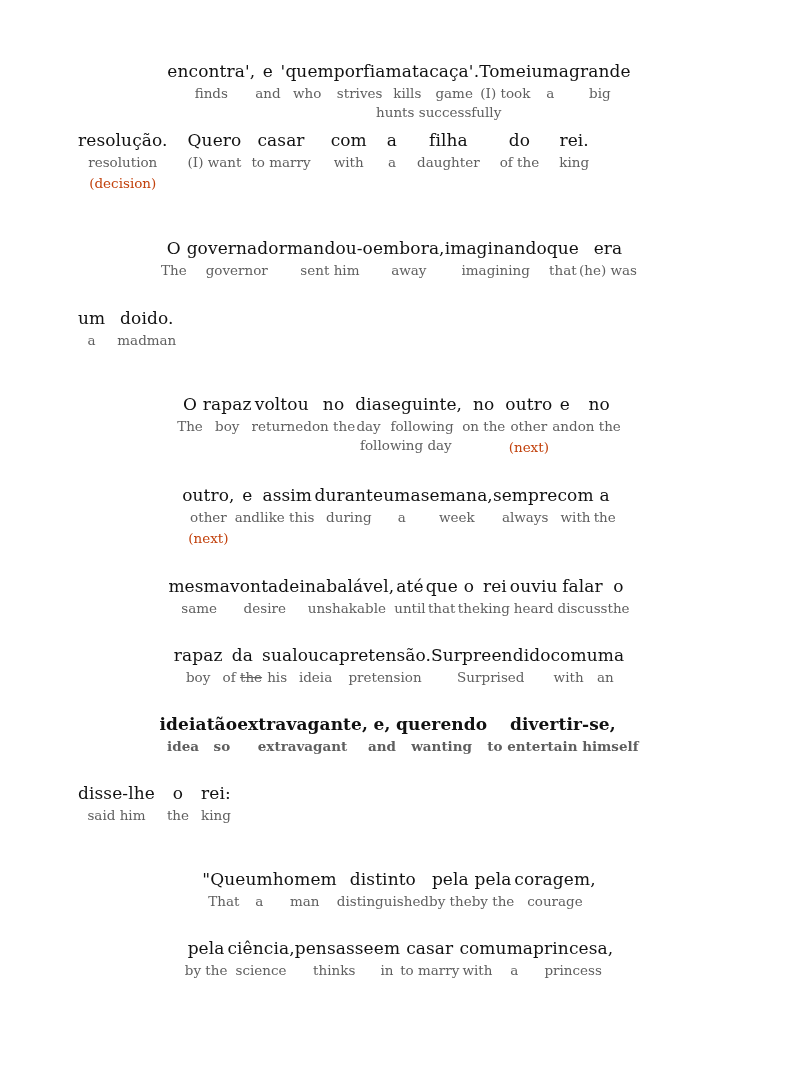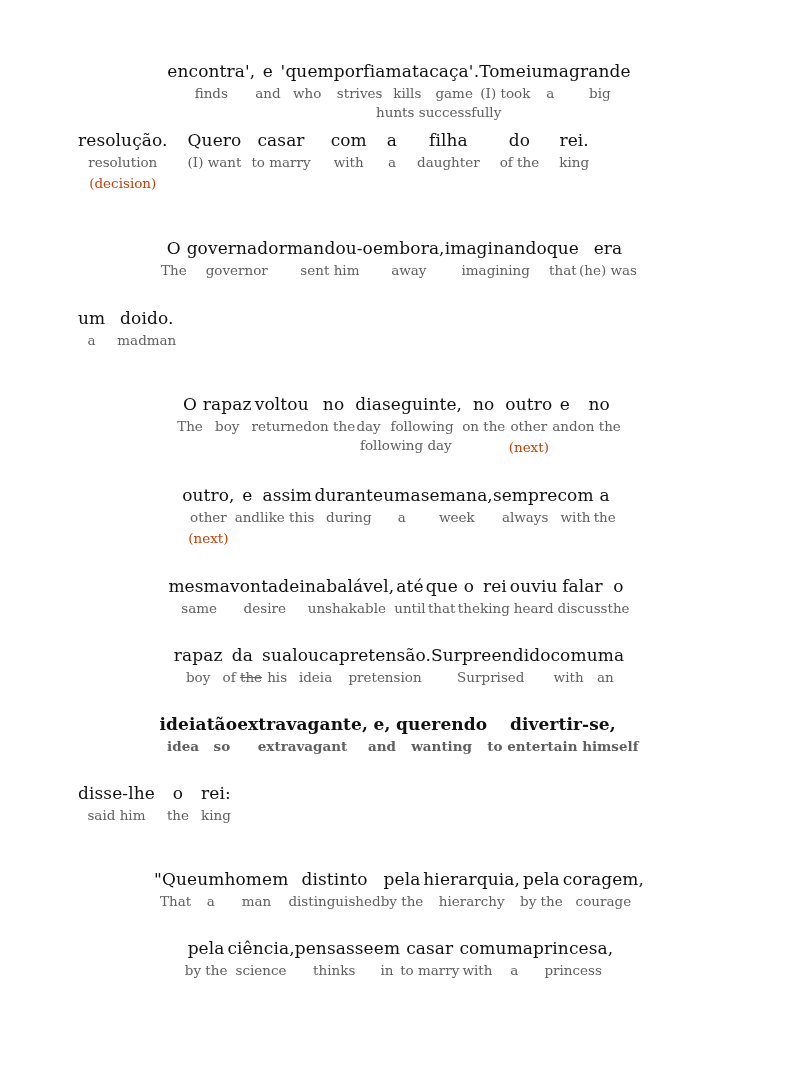--- a/index.html
+++ b/index.html
@@ -377,24 +377,20 @@
       </div>
     <div class="col">
         <span class="pt">distinto</span>
         <span class="gl">distinguished</span>
       </div>
     <div class="col">
         <span class="pt">pela</span>
         <span class="gl">by the</span>
       </div>
     <div class="col">
-        <span class="pt">hierarquia,</span>
-        <span class="gl">hierarchy</span>
-      </div>
-    <div class="col">
         <span class="pt">pela</span>
         <span class="gl">by the</span>
       </div>
     <div class="col">
         <span class="pt">coragem,</span>
         <span class="gl">courage</span>
       </div>
   </div>
 </div>
 

